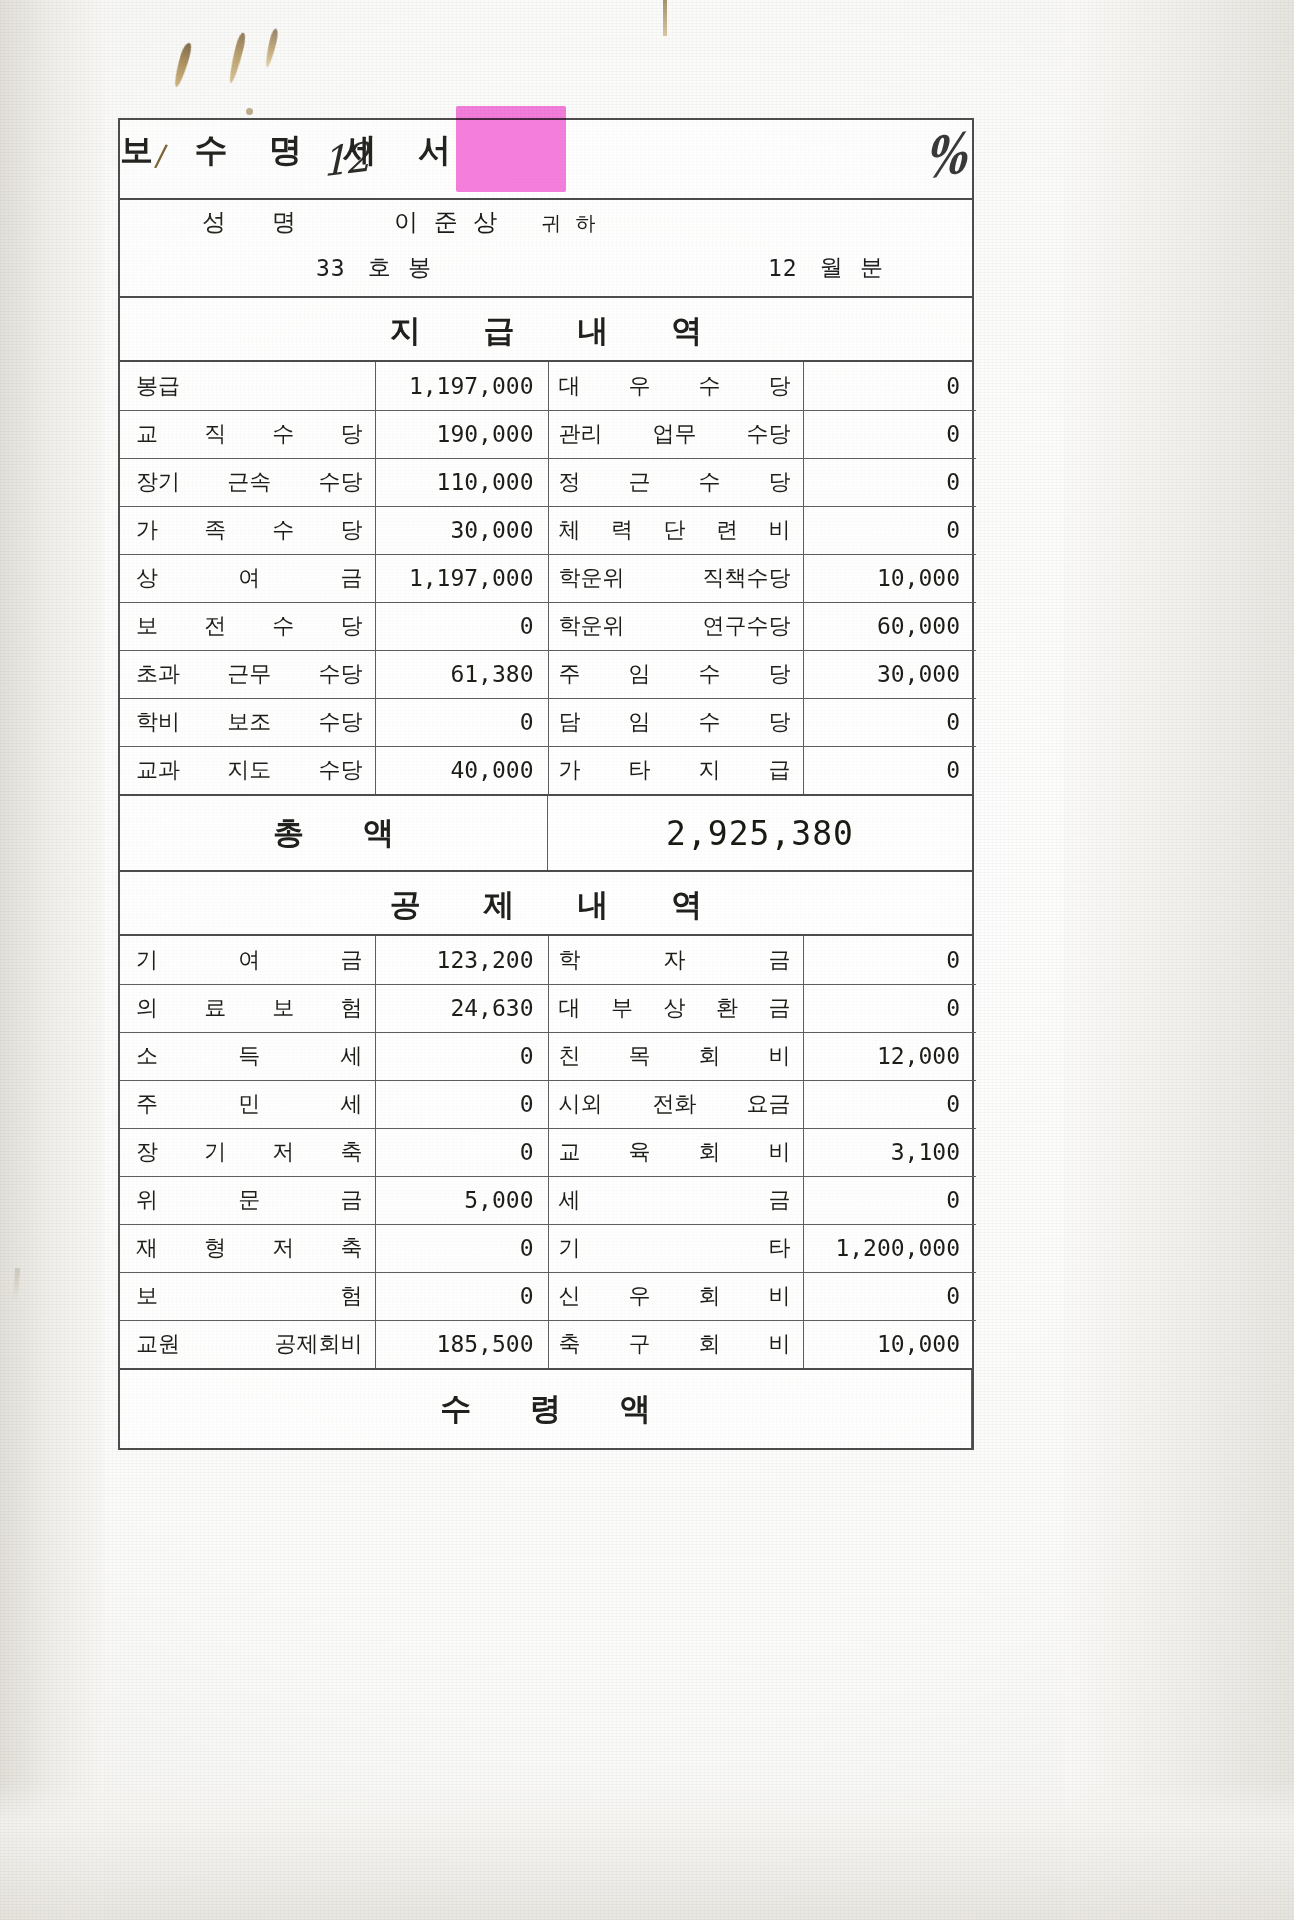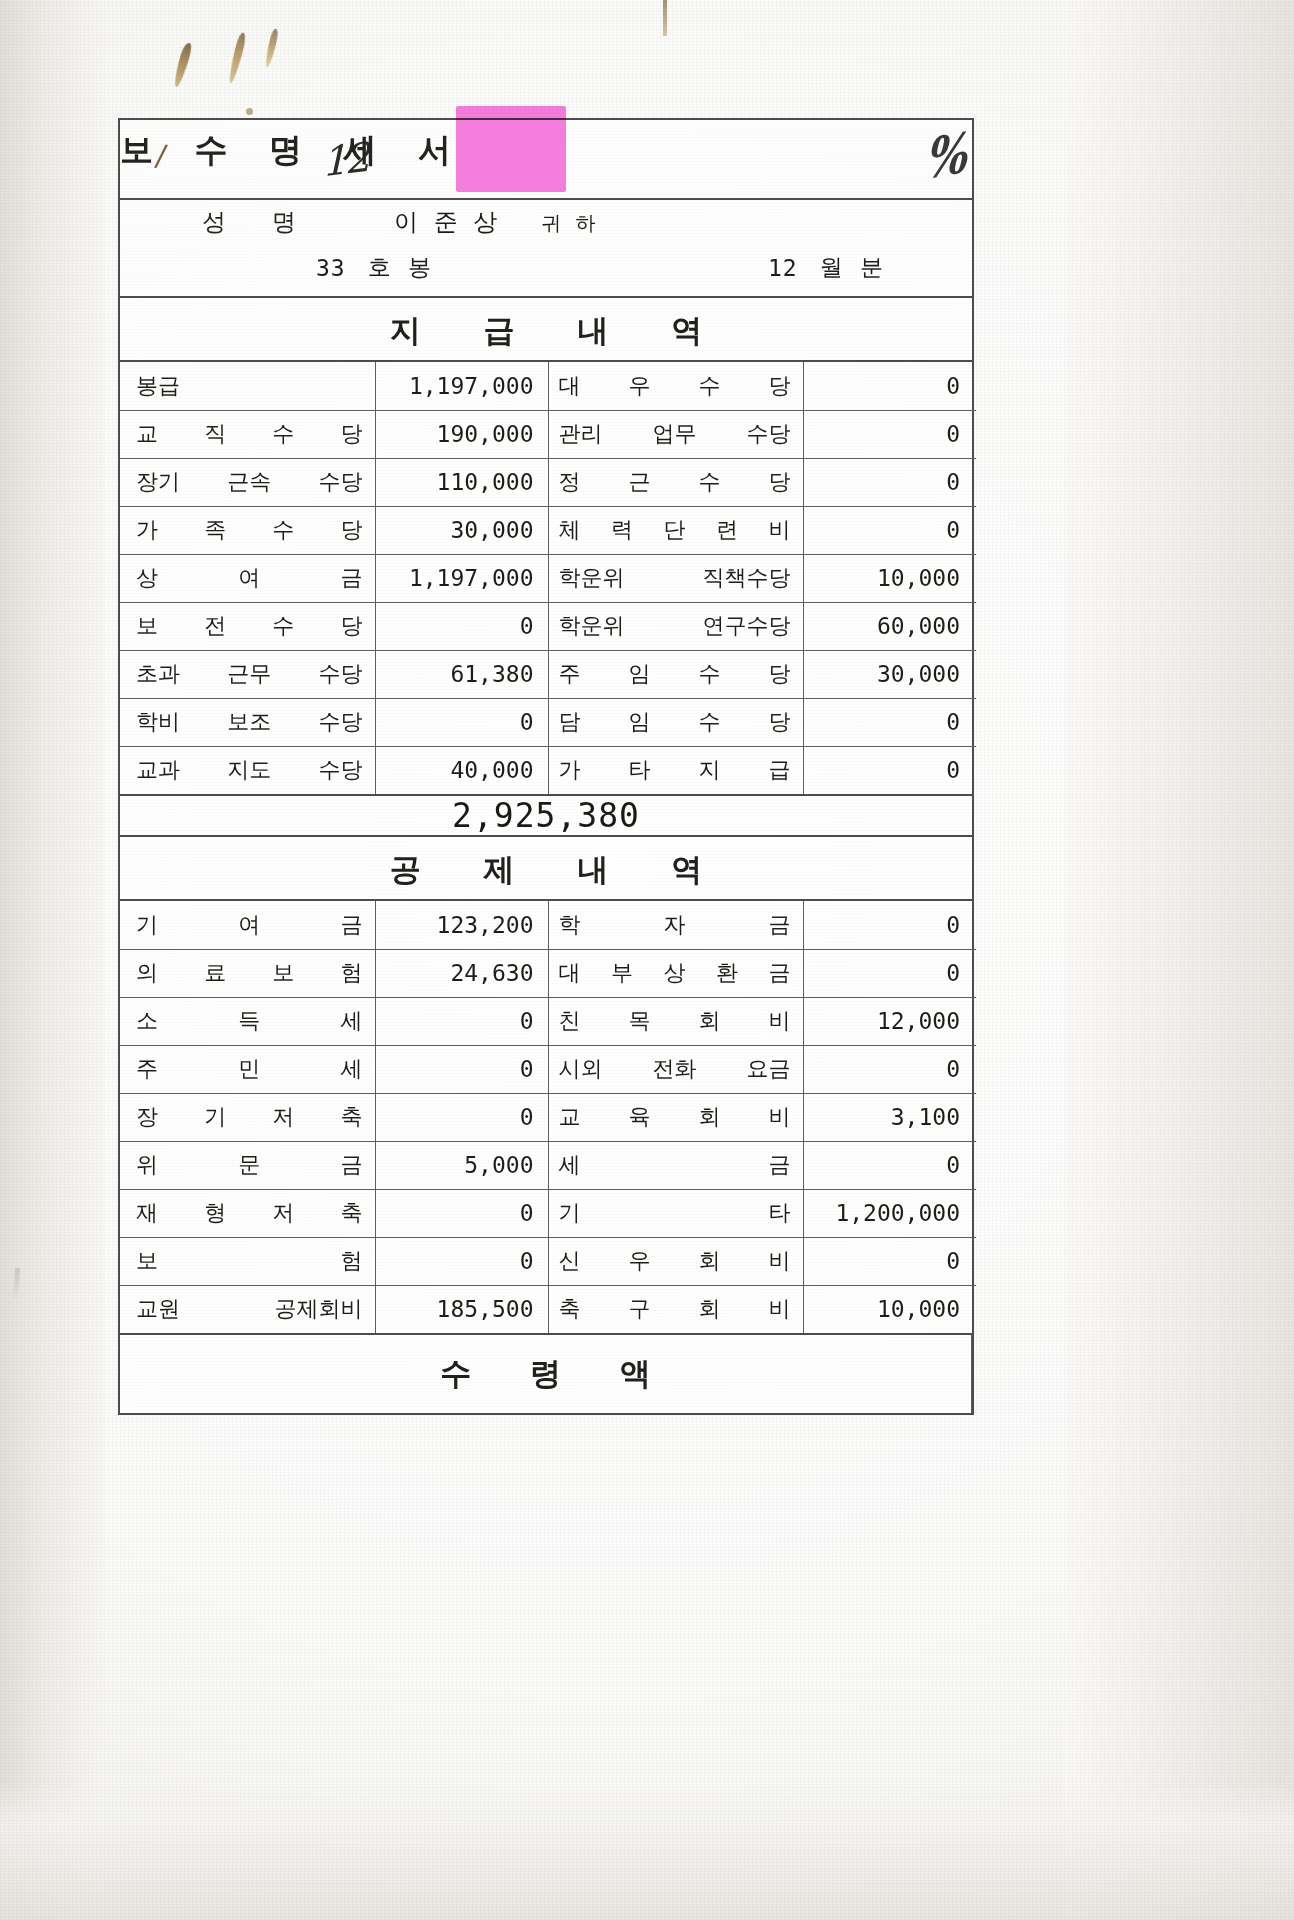--- a/index.html
+++ b/index.html
@@ -558,20 +558,21 @@
               <span>지</span>
               <span>급</span>
             </span>
           </div>
           <div class="cell c-amount2">0</div>
         </div>
       </div>
   </div>
 
   <div class="total-band" id="payment-total-band">
+    <div class="total-label">총        액</div>
     <div class="total-value">2,925,380</div>
   </div>
 
   <div class="band section-head">공  제  내  역</div>
 
   <div class="band">
     <div class="grid" id="deduction-grid">
         <div class="grid-row">
           <div class="cell c-label">
             <span class="lbl">

